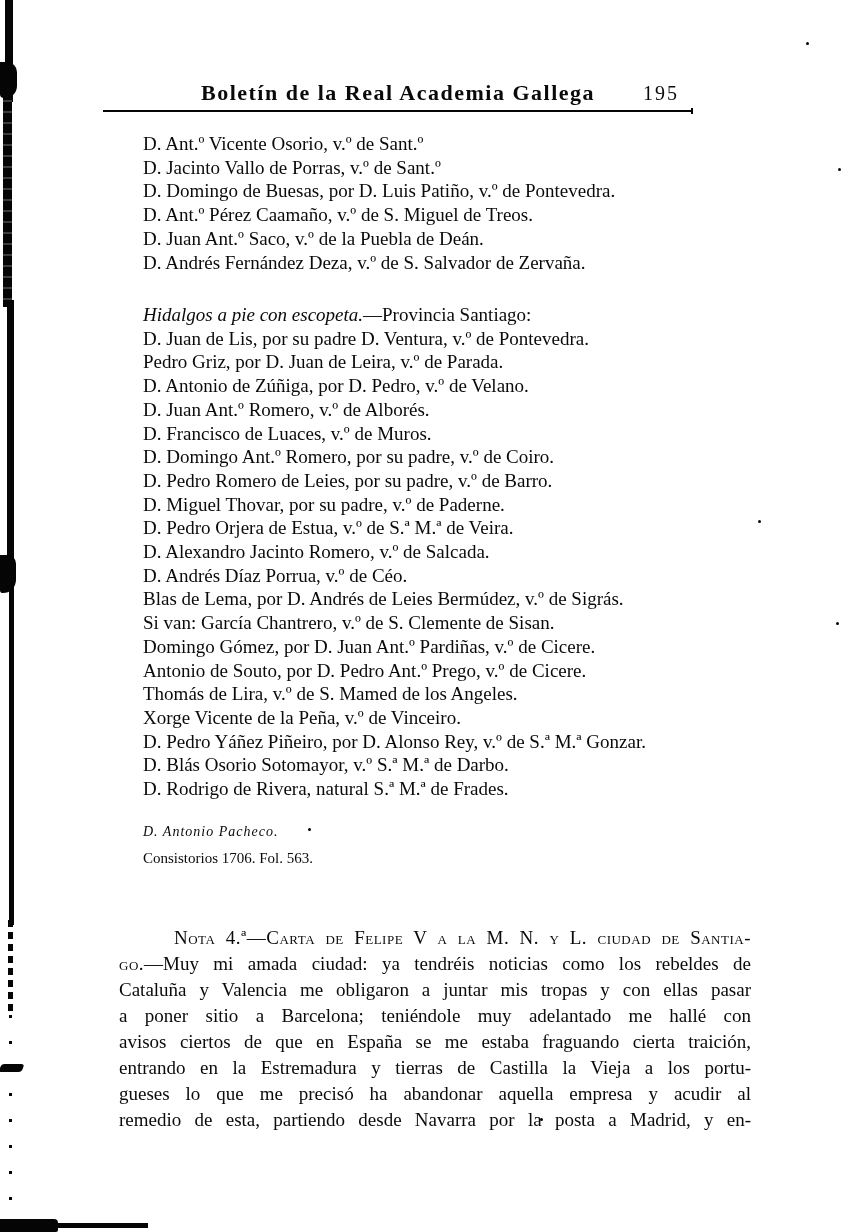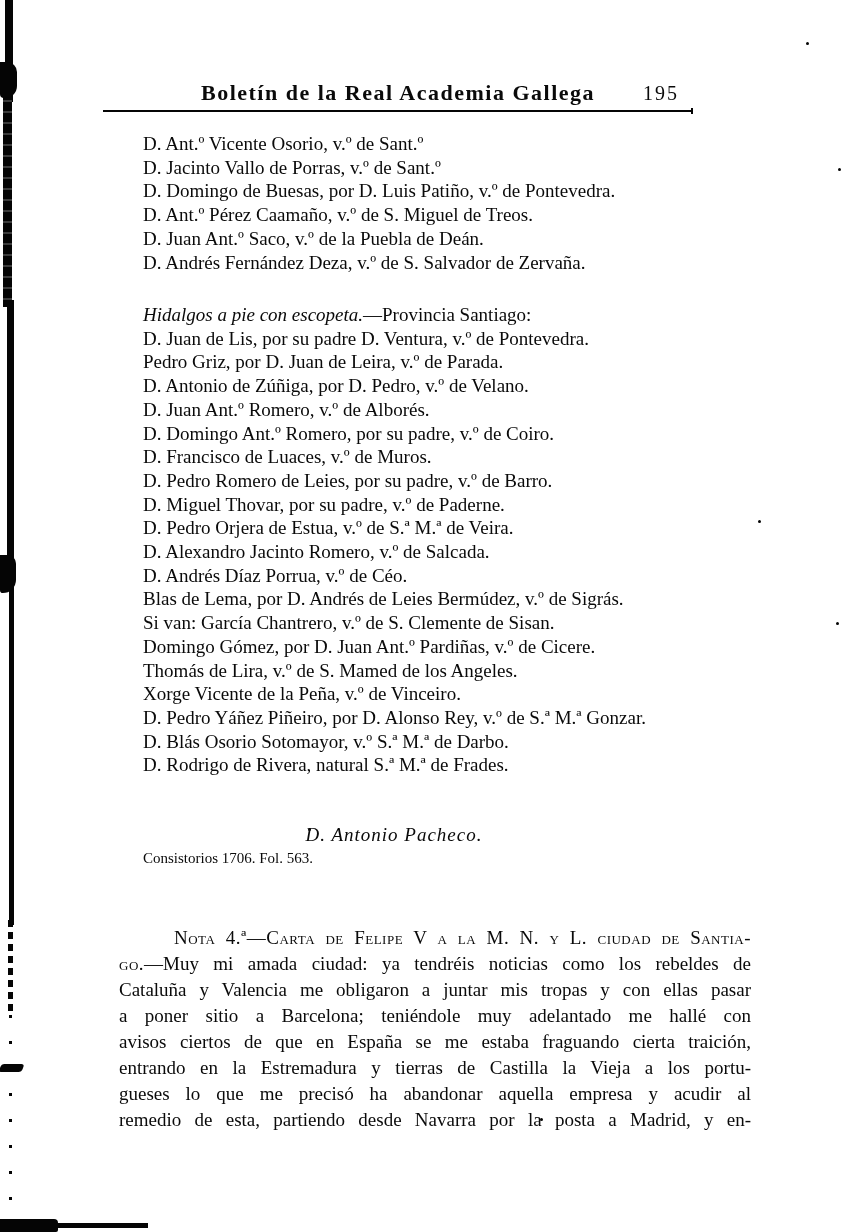--- a/index.html
+++ b/index.html
@@ -75,23 +75,23 @@
   .section-escopeta { position: absolute; left: 143px; top: 303px; width: 610px;
                       font-size: 19px; line-height: 23.7px; }
   .section-heading .it { font-style: italic; }
   .line { white-space: nowrap; }
 
   .signature {
     position: absolute;
     left: 143px; top: 824px;
     width: 600px;
     padding-right: 98px;
-    text-align: center;
+    text-align: left;
     font-style: italic;
-    font-size: 19px;
+    font-size: 14px;
     letter-spacing: 1px;
   }
   .source-ref {
     position: absolute;
     left: 143px; top: 850px;
     font-size: 15px;
   }
 
   
   .nota {
@@ -149,30 +149,31 @@
 
   <div class="section-escopeta">
     <div class="line section-heading">
       <span class="it">Hidalgos a pie con escopeta.</span><span>—Provincia Santiago:</span>
     </div>
     <div>
         <div class="line">D. Juan de Lis, por su padre D. Ventura, v.º de Pontevedra.</div>
         <div class="line">Pedro Griz, por D. Juan de Leira, v.º de Parada.</div>
         <div class="line">D. Antonio de Zúñiga, por D. Pedro, v.º de Velano.</div>
         <div class="line">D. Juan Ant.º Romero, v.º de Alborés.</div>
+        <div class="line">D. Francisco de Luaces, v.º de Muros.</div>
         <div class="line">D. Domingo Ant.º Romero, por su padre, v.º de Coiro.</div>
-        <div class="line">D. Francisco de Luaces, v.º de Muros.</div>
         <div class="line">D. Pedro Romero de Leies, por su padre, v.º de Barro.</div>
         <div class="line">D. Miguel Thovar, por su padre, v.º de Paderne.</div>
         <div class="line">D. Pedro Orjera de Estua, v.º de S.ª M.ª de Veira.</div>
         <div class="line">D. Alexandro Jacinto Romero, v.º de Salcada.</div>
         <div class="line">D. Andrés Díaz Porrua, v.º de Céo.</div>
         <div class="line">Blas de Lema, por D. Andrés de Leies Bermúdez, v.º de Sigrás.</div>
         <div class="line">Si van: García Chantrero, v.º de S. Clemente de Sisan.</div>
         <div class="line">Domingo Gómez, por D. Juan Ant.º Pardiñas, v.º de Cicere.</div>
+        <div class="line">Antonio de Souto, por D. Pedro Ant.º Prego, v.º de Cicere.</div>
         <div class="line">Thomás de Lira, v.º de S. Mamed de los Angeles.</div>
         <div class="line">Xorge Vicente de la Peña, v.º de Vinceiro.</div>
         <div class="line">D. Pedro Yáñez Piñeiro, por D. Alonso Rey, v.º de S.ª M.ª Gonzar.</div>
         <div class="line">D. Blás Osorio Sotomayor, v.º S.ª M.ª de Darbo.</div>
         <div class="line">D. Rodrigo de Rivera, natural S.ª M.ª de Frades.</div>
       </div>
   </div>
 
   <div class="signature">D. Antonio Pacheco.</div>
   <div class="source-ref">Consistorios 1706. Fol. 563.</div>

